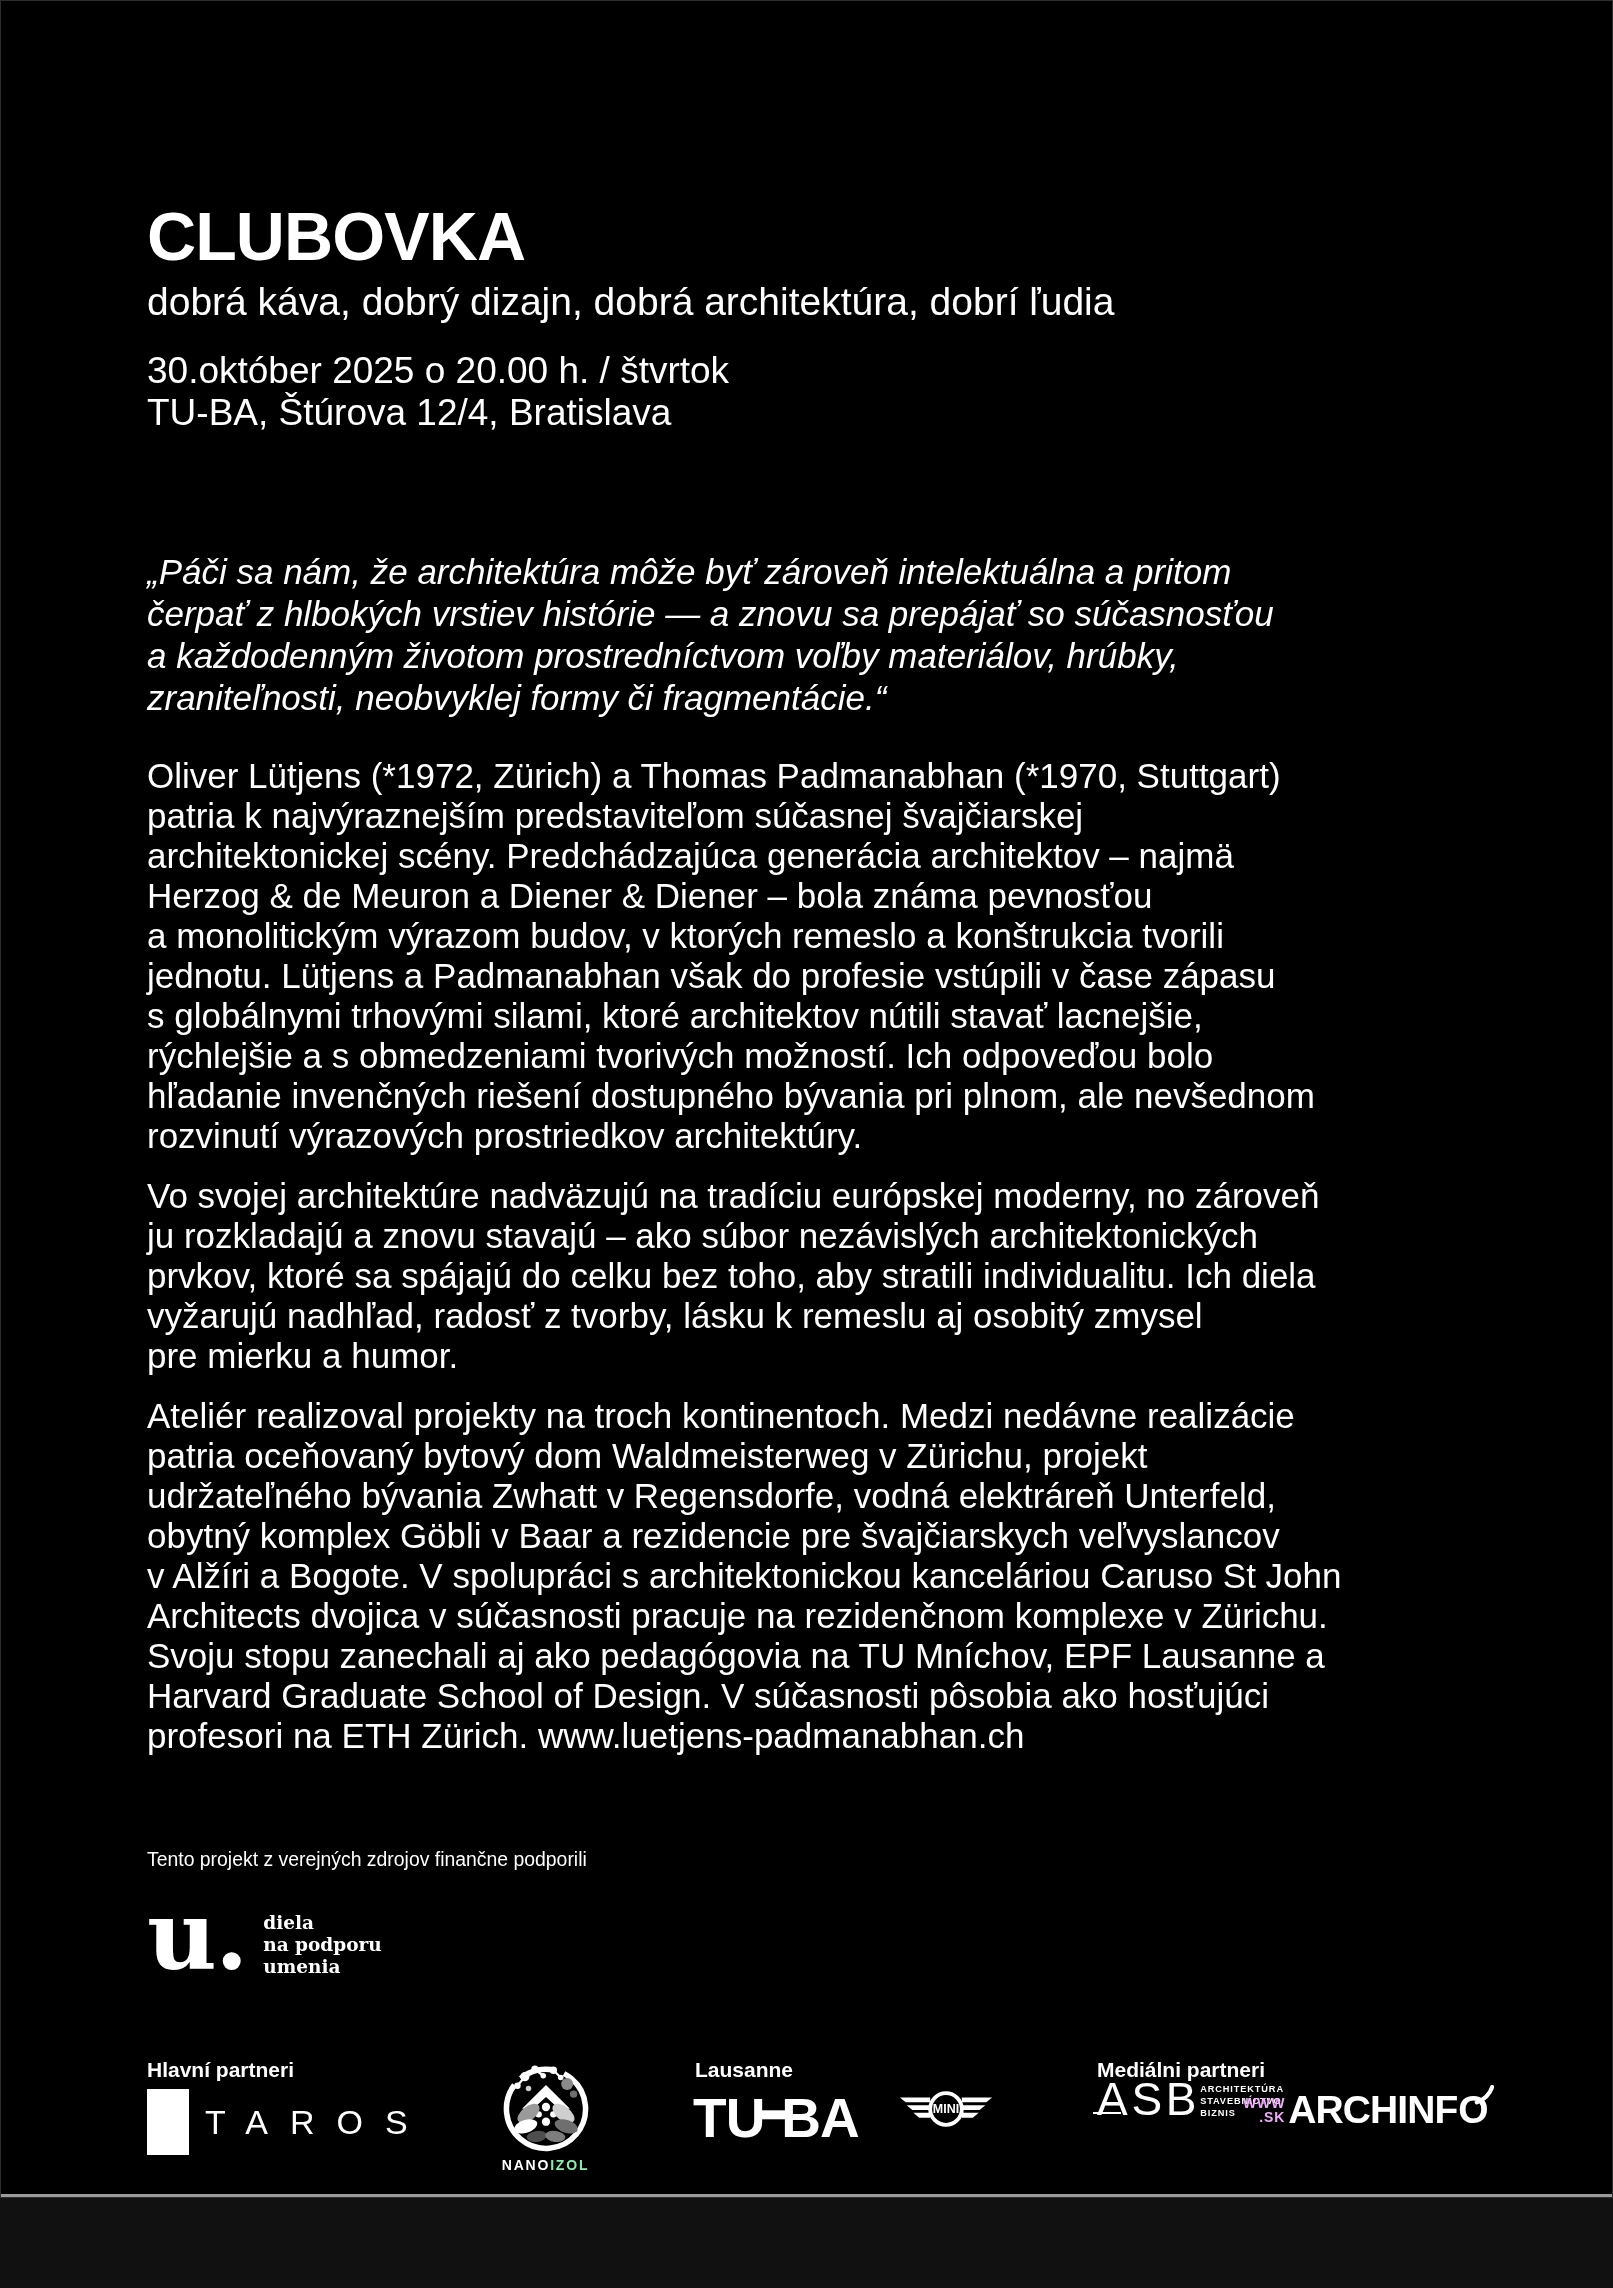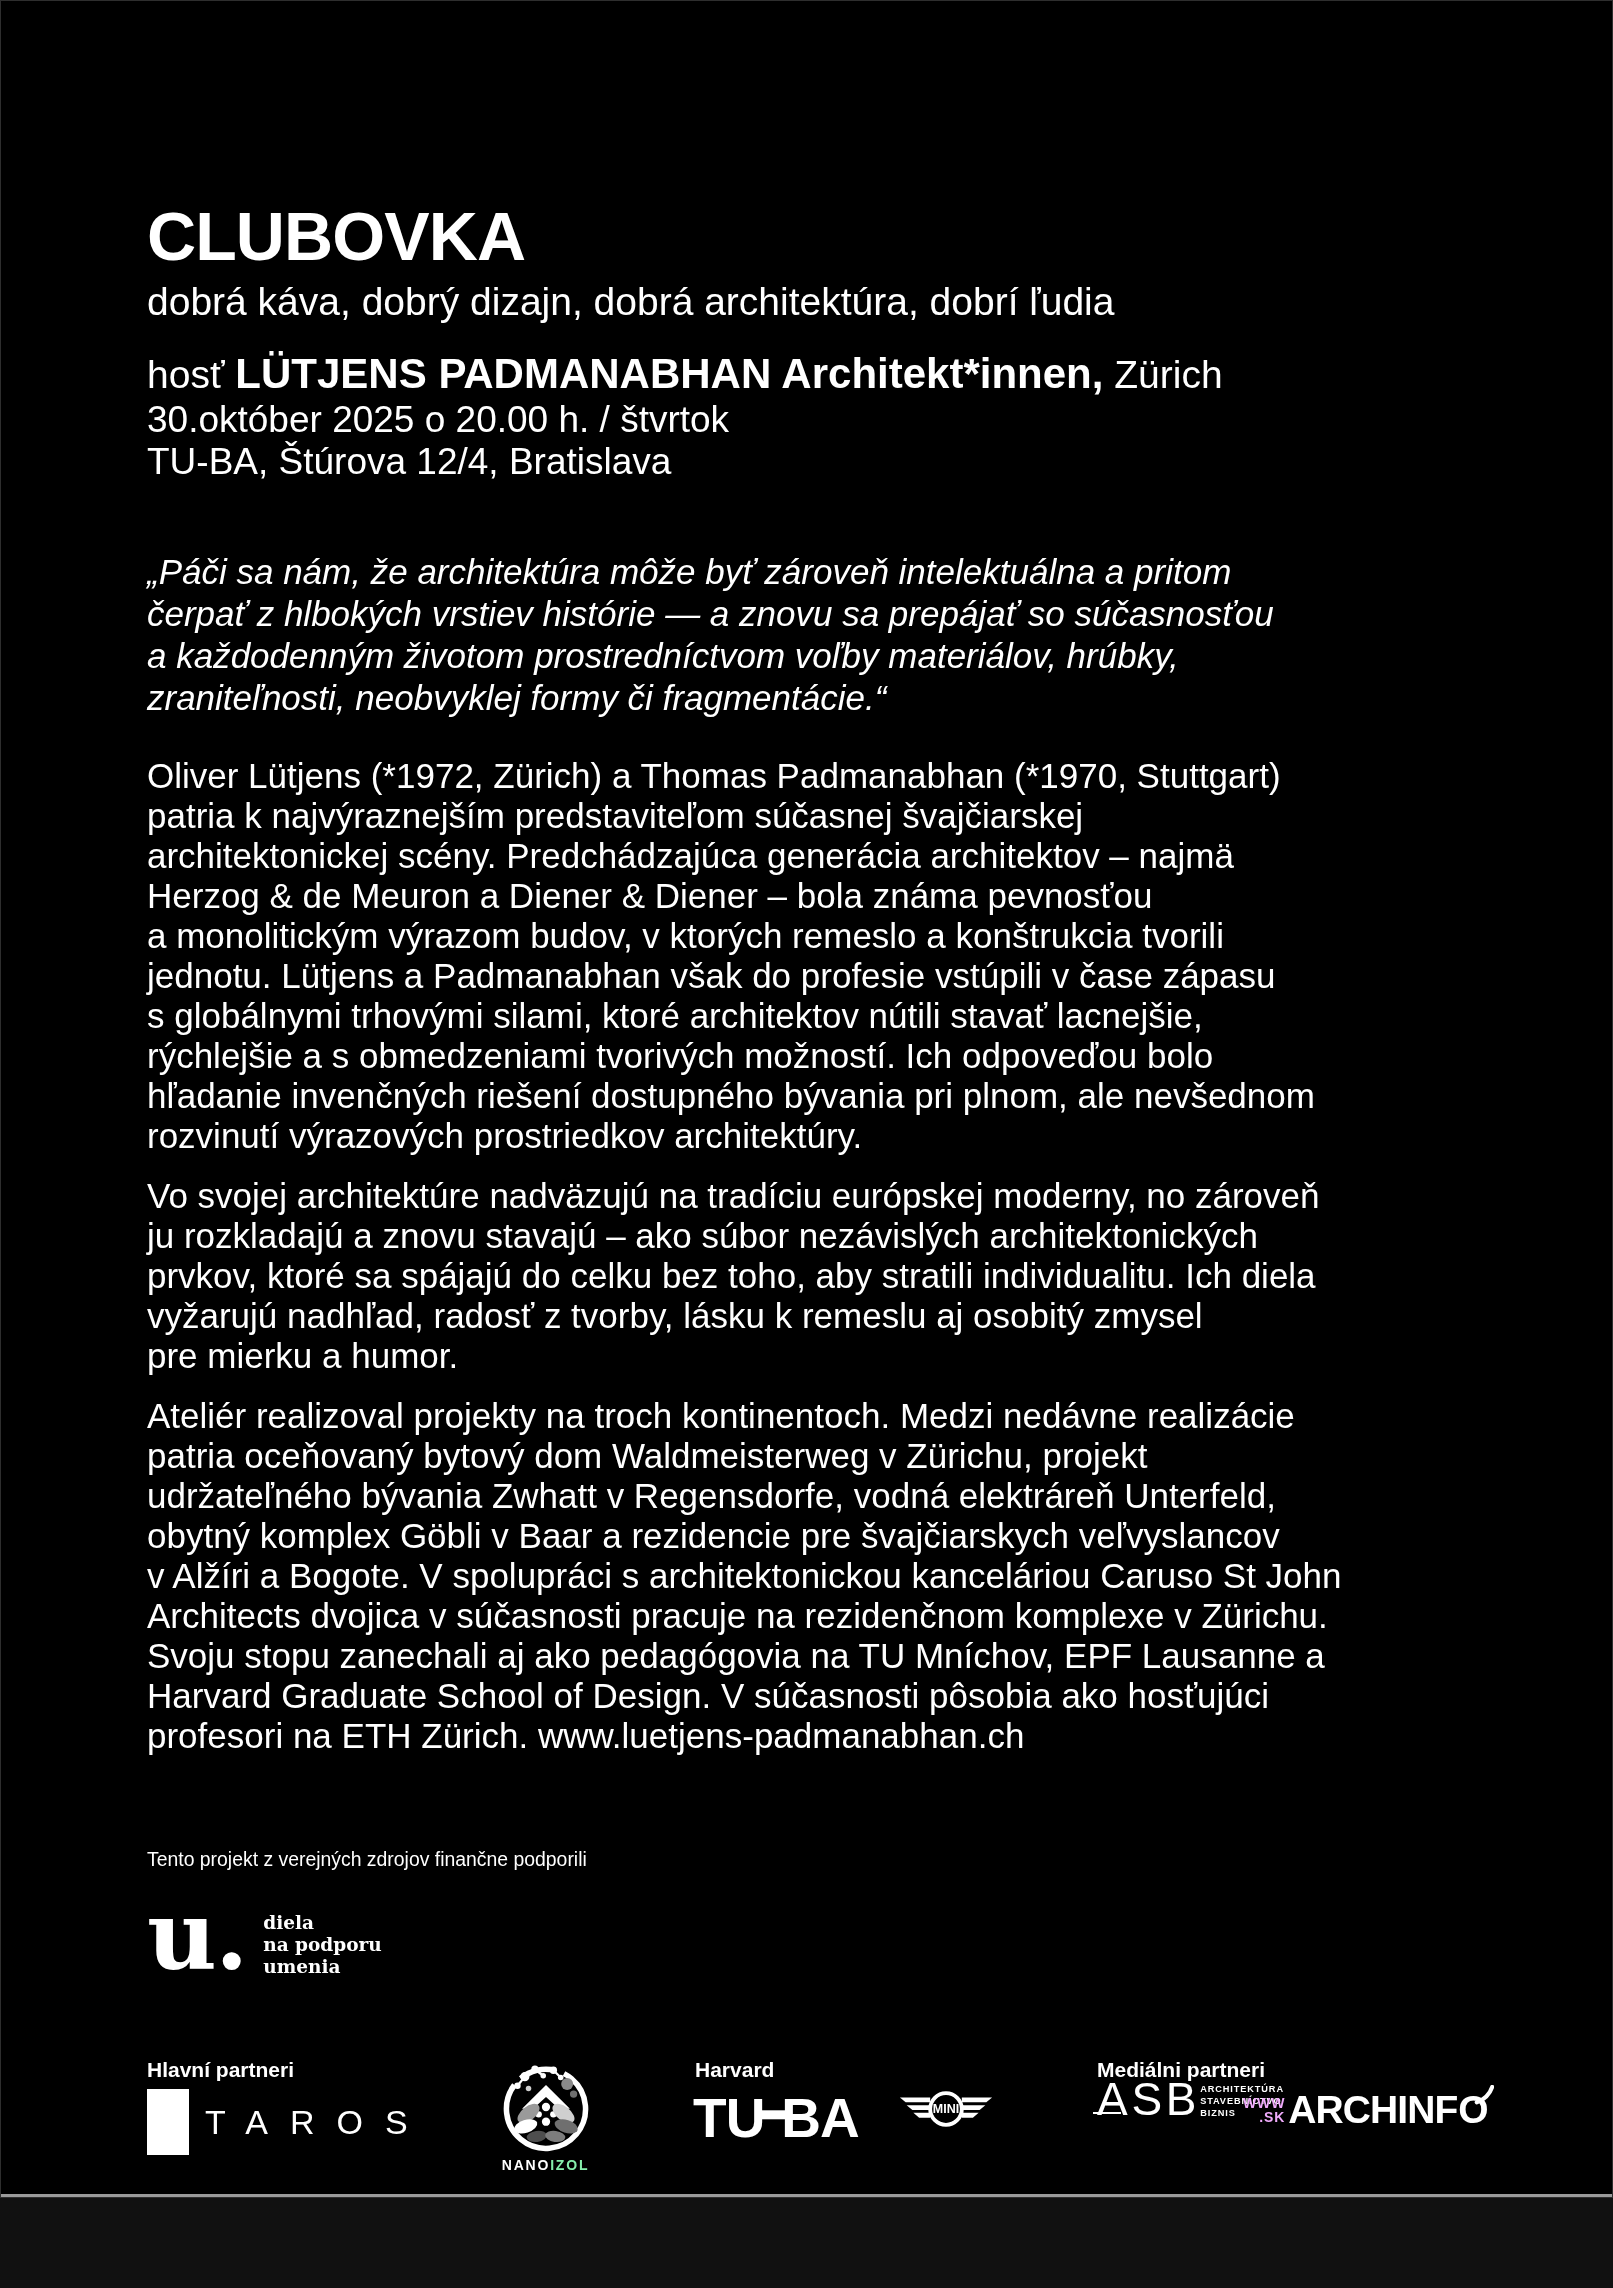--- a/index.html
+++ b/index.html
@@ -91,25 +91,20 @@
 </head>
 <body>
 
 <div class="poster">
 
   <div class="top-block">
     <h1 class="title">CLUBOVKA</h1>
     <div class="subtitle">dobrá káva, dobrý dizajn, dobrá architektúra, dobrí ľudia</div>
 
     <div class="event">
-      <div class="host-line">
-        <span>hosť</span>
-        <span class="host-name">LÜTJENS PADMANABHAN Architekt*innen,</span>
-        <span>Zürich</span>
-      </div>
       <div class="event-line">30.október 2025 o 20.00 h. / štvrtok</div>
       <div class="event-line">TU-BA, Štúrova 12/4, Bratislava</div>
     </div>
   </div>
 
   <blockquote class="quote">„Páči sa nám, že architektúra môže byť zároveň intelektuálna a pritom
 čerpať z hlbokých vrstiev histórie — a znovu sa prepájať so súčasnosťou
 a každodenným životom prostredníctvom voľby materiálov, hrúbky,
 zraniteľnosti, neobvyklej formy či fragmentácie.“</blockquote>
 
@@ -143,21 +138,21 @@
   <div class="funding-note">Tento projekt z verejných zdrojov finančne podporili</div>
 
   <div class="fpu">
     <span class="fpu-mark">u.</span>
     <span class="fpu-name">diela
 na podporu
 umenia</span>
   </div>
 
   <span class="partner-label label-main">Hlavní partneri</span>
-  <span class="partner-label label-partners">Harvard</span>
+  <span class="partner-label label-partners">Lausanne</span>
   <span class="partner-label label-media">Mediálni partneri</span>
 
   <div class="logo taros">
     <span class="taros-rect"></span>
     <span class="taros-name">TAROS</span>
   </div>
 
   <div class="logo nanoizol">
     <svg width="92" height="92" viewBox="0 0 100 100">
       <circle cx="50" cy="52" r="43" fill="none" stroke="#fff" stroke-width="6" stroke-dasharray="200 10 40 10" transform="rotate(-50 50 52)"></circle>

